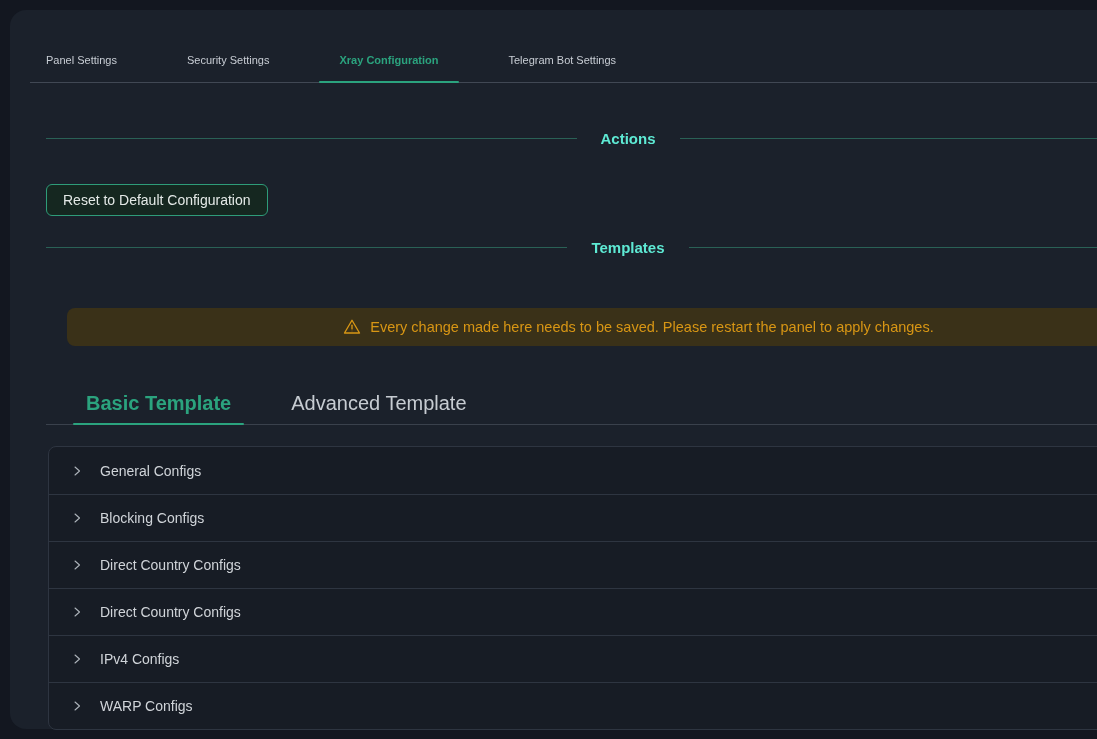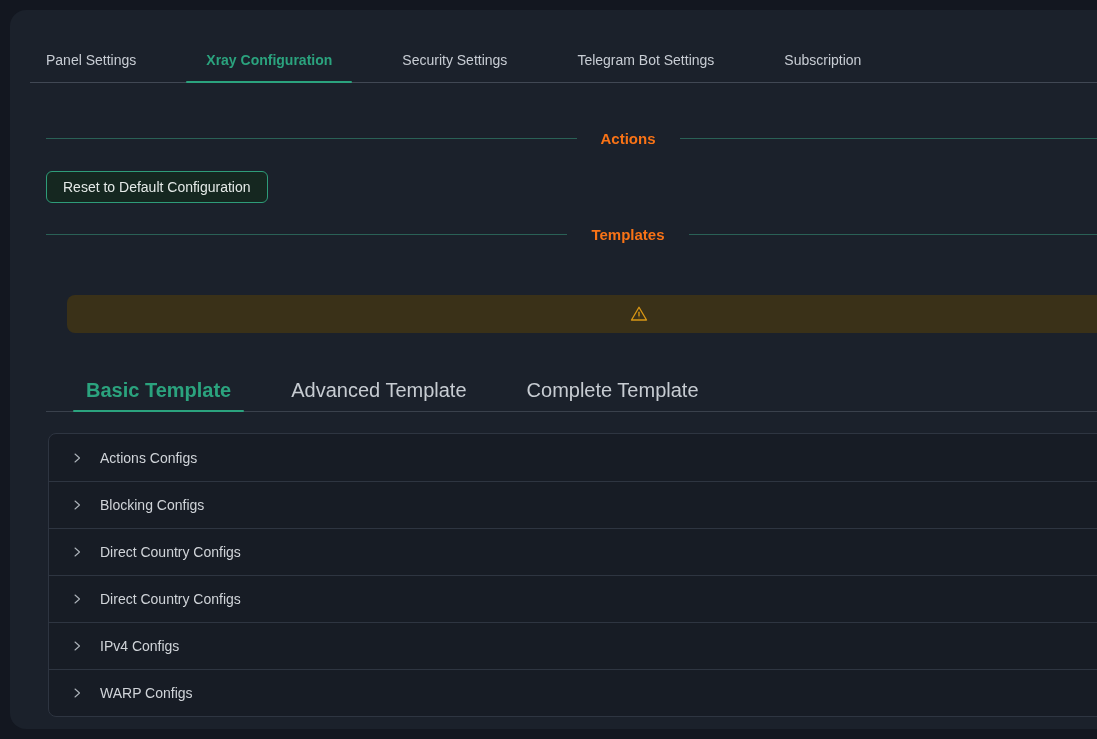--- a/index.html
+++ b/index.html
@@ -37,21 +37,21 @@
     margin:0 -16px;
     padding:28px 16px 0 16px;
     border-bottom:1px solid #414854;
     gap:30px;
   }
   .main-tab{
     position:relative;
     height:44px;
     display:flex; align-items:center;
     padding:0 20px;
-    font-size:14px;
+    font-size:11px;
     color:#c8cdd4;
     cursor:pointer;
     white-space:nowrap;
   }
   .main-tab:first-child{ padding-left:0; }
   .main-tab.active{ color:var(--accent); font-weight:600; }
   .main-tab.active::after{
     content:"";
     position:absolute; left:0; right:0; bottom:-1px;
     height:2px; background:var(--accent); border-radius:2px;
@@ -59,29 +59,29 @@
 
   
   .divider{
     display:flex; align-items:center;
     height:22px;
   }
   .divider .line{ flex:1; height:1px; background:var(--divider-line); }
   .divider .divider-title{
     padding:0 24px;
     font-size:15px; font-weight:700;
-    color:#f97316;
+    color:#5eead4;
     white-space:nowrap;
   }
   .divider-actions{ margin-top:44px; }
   .divider-templates{ margin-top:20px; }
 
   
   .reset-btn{
-    margin-top:22px;
+    margin-top:35px;
     height:32px;
     display:inline-flex; align-items:center;
     padding:0 16px;
     font-family:"Liberation Sans", sans-serif;
     font-size:14px;
     color:#e4e9e7;
     background:var(--button-bg);
     border:1px solid var(--button-border);
     border-radius:6px;
     cursor:pointer;
@@ -148,24 +148,23 @@
 </style>
 </head>
 <body>
 
 <div class="card">
   <div class="card-inner">
 
     
     <div class="main-tabs">
       <div class="main-tab">Panel Settings</div>
+      <div class="main-tab">Security Settings</div>
       <div class="main-tab active">Xray Configuration</div>
-      <div class="main-tab">Security Settings</div>
       <div class="main-tab">Telegram Bot Settings</div>
-      <div class="main-tab">Subscription</div>
     </div>
 
     
     <div class="divider divider-actions">
       <span class="line"></span>
       <span class="divider-title">Actions</span>
       <span class="line"></span>
     </div>
 
     
@@ -180,38 +179,38 @@
 
     
     <div class="alert">
       <span class="warn-icon">
         <svg width="18" height="18" viewBox="0 0 24 24" fill="none" stroke="#d89614" stroke-width="1.8" stroke-linejoin="round" stroke-linecap="round">
           <path d="M12 3 L22 20 L2 20 Z"></path>
           <line x1="12" y1="9.5" x2="12" y2="14.5"></line>
           <circle cx="12" cy="17.2" r="0.6" fill="#d89614" stroke="none"></circle>
         </svg>
       </span>
+      <span class="alert-text">Every change made here needs to be saved. Please restart the panel to apply changes.</span>
     </div>
 
     
     <div class="sub-tabs">
       <div class="sub-tab active">Basic Template</div>
       <div class="sub-tab">Advanced Template</div>
-      <div class="sub-tab">Complete Template</div>
     </div>
 
     
     <div class="collapse">
       <div class="collapse-row">
         <span class="chevron">
           <svg width="12" height="12" viewBox="0 0 24 24" fill="none" stroke="currentColor" stroke-width="2.2" stroke-linecap="round" stroke-linejoin="round">
             <path d="M8 4 L17 12 L8 20"></path>
             </svg>
         </span>
-        <span class="row-label">Actions Configs</span>
+        <span class="row-label">General Configs</span>
       </div>
       <div class="collapse-row">
         <span class="chevron">
           <svg width="12" height="12" viewBox="0 0 24 24" fill="none" stroke="currentColor" stroke-width="2.2" stroke-linecap="round" stroke-linejoin="round">
             <path d="M8 4 L17 12 L8 20"></path>
             </svg>
         </span>
         <span class="row-label">Blocking Configs</span>
       </div>
       <div class="collapse-row">

